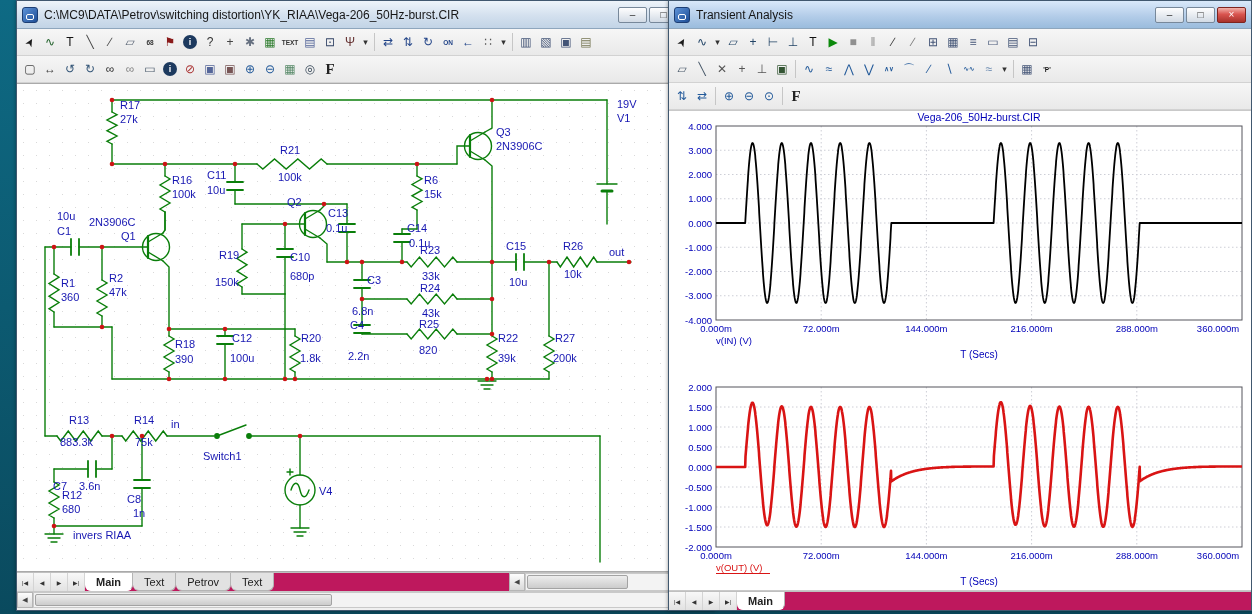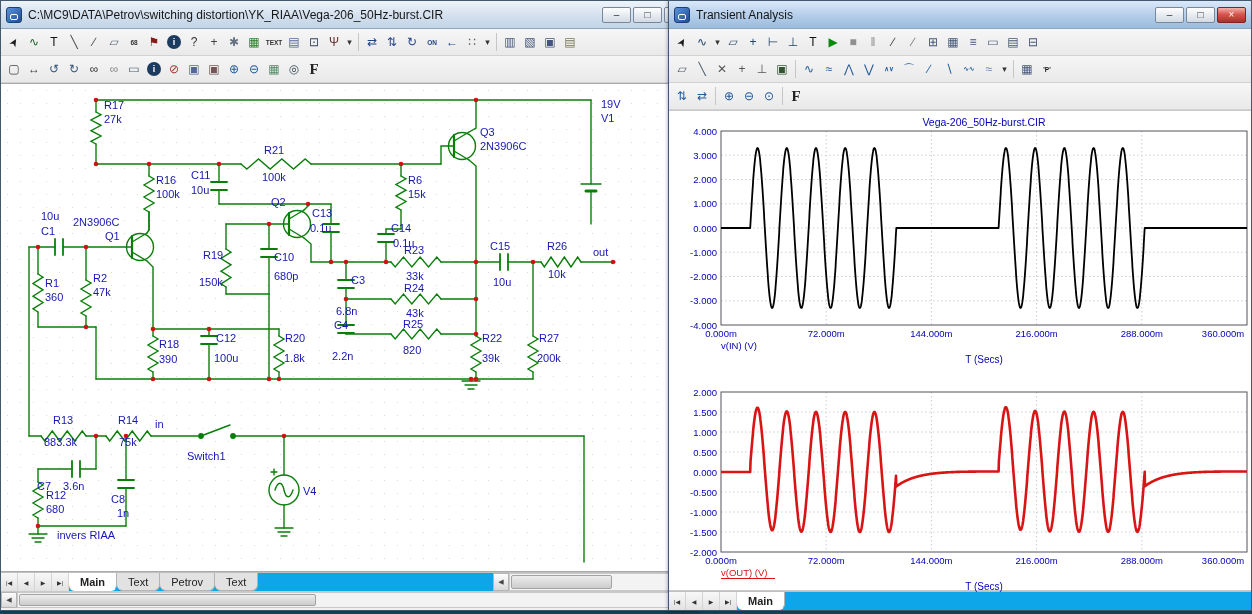--- a/index.html
+++ b/index.html
@@ -1,19 +1,19 @@
 <!DOCTYPE html>
 <html><head>
 <meta charset="utf-8">
 <style>
 *{box-sizing:border-box;margin:0;padding:0}
 html,body{width:1252px;height:614px;overflow:hidden;font-family:"Liberation Sans",sans-serif;font-size:12px}
 #desktop{position:relative;width:1252px;height:614px;background:linear-gradient(#0e6a84,#0a4a5e)}
 .win{position:absolute;top:0;height:611px;border:1px solid #41586f;background:#f0f0f0;box-shadow:0 0 4px rgba(0,0,0,.4)}
-.win.leftw{left:0;width:699px}
+.win.leftw{left:16px;width:699px}
 .win.rightw{left:668px;width:584px}
 .titlebar{height:28px;display:flex;align-items:center;padding:0 5px;gap:6px;border-bottom:1px solid #8ea6bd}
 .titlebar.inactive{background:linear-gradient(#eef4fa,#d3e0ee 55%,#c2d4e6)}
 .titlebar.active{background:linear-gradient(#d9e9fa,#b4cde9 55%,#9abcdd)}
 .title{font-size:12px;color:#161616;white-space:nowrap;overflow:hidden;flex:1}
 .appicon{width:16px;height:16px;border:1px solid #1c3e74;border-radius:3px;background:linear-gradient(135deg,#5e93d8,#1d4d96);position:relative;flex:none}
 .appicon::after{content:"";position:absolute;left:3px;top:6px;right:3px;height:4px;border:1px solid #fff;border-radius:2px}
 .winbtns{display:flex;gap:2px;flex:none}
 .wbtn{width:29px;height:16px;display:flex;align-items:center;justify-content:center;font-size:10px;line-height:1;color:#333;border:1px solid #77889a;border-radius:2px;background:linear-gradient(#fefefe,#d2dbe5)}
 .wbtn.closebtn.act{background:linear-gradient(#f2b2aa,#d9544f 45%,#a8322b);color:#fff;border-color:#7e241f}
@@ -25,32 +25,32 @@
 .ticon.ptr{transform:rotate(-60deg);font-size:11px}
 .ticon.caret{width:11px;font-size:9px}
 .tsep{width:1px;height:18px;background:#c6c6c6;margin:0 3px;flex:none}
 .schem-wrap{position:relative;height:489px;background:#fff;border-top:1px solid #aaa;border-bottom:1px solid #aaa;background-image:radial-gradient(#d9d9d9 .8px,transparent .9px);background-size:13px 13px}
 #schematic{position:absolute;left:0;top:0}
 .vscroll{position:absolute;right:0;top:0;bottom:0;width:16px;background:#f0f0f0;border-left:1px solid #c4c4c4;display:flex;flex-direction:column}
 .sbtn{height:15px;display:flex;align-items:center;justify-content:center;font-size:7px;color:#444;background:linear-gradient(#fdfdfd,#d9d9d9);border:1px solid #b5b5b5;flex:none}
 .sbtn.w{width:16px;height:100%}
 .vthumb{height:84px;margin:1px;background:linear-gradient(90deg,#ececec,#cfcfcf);border:1px solid #a3a3a3;border-radius:2px;flex:none}
 .vfill{flex:1}
-.tabrow{height:19px;display:flex;align-items:stretch;background:#0ea5e9;border-top:1px solid #bfbfbf;font-size:11px}
+.tabrow{height:19px;display:flex;align-items:stretch;background:#be185d;border-top:1px solid #bfbfbf;font-size:11px}
 .navgrp{display:flex}
 .navbtn{width:17px;display:flex;align-items:center;justify-content:center;font-size:6px;color:#333;border-right:1px solid #d4d4d4;background:linear-gradient(#f8f8f8,#e2e2e2)}
 .tabs{display:flex}
 .tab{padding:0 11px;display:flex;align-items:center;border-right:1px solid #b4b4b4;background:#e2e2e2;color:#222;border-radius:0 0 6px 6px;border-bottom:1px solid #b4b4b4}
 .tab.active{background:#fff;font-weight:bold;border-bottom-color:#fff}
 .flexfill{flex:1}
 .minihscroll{display:flex;width:205px;align-items:stretch}
 .htrack{flex:1;background:#f3f3f3;border:1px solid #c9c9c9;display:flex;align-items:stretch;padding:1px}
 .hthumb{background:linear-gradient(#ededed,#cccccc);border:1px solid #a3a3a3;border-radius:2px}
 .hscrollrow{height:17px;display:flex;align-items:stretch;background:#ececec;border-top:1px solid #c8c8c8}
-.plot-area{height:481px;background:#fff;border-top:1px solid #c9c9c9;border-bottom:1px solid #c9c9c9;padding:6px}
+.plot-area{height:481px;background:#fff;border-top:1px solid #c9c9c9;border-bottom:1px solid #c9c9c9;padding:1px}
 svg text{font-family:"Liberation Sans",sans-serif}
 </style>
 </head>
 <body>
 
 <div id="desktop">
 
   <section class="win leftw">
     <header class="titlebar inactive">
       <span class="appicon"></span>

